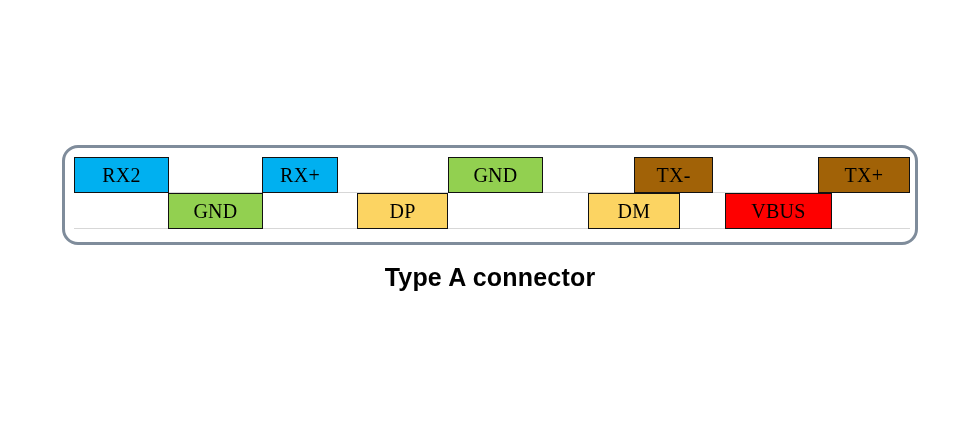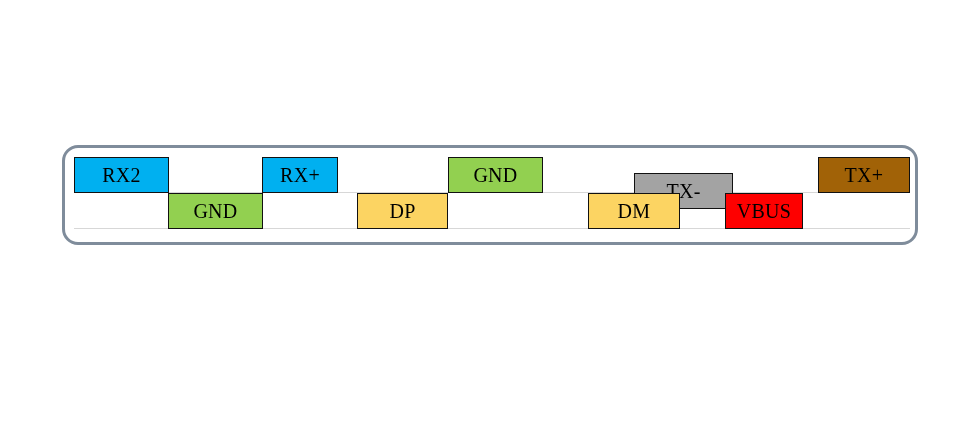--- a/index.html
+++ b/index.html
@@ -92,23 +92,24 @@
 
   <div class="connector-shell"></div>
 
   <div class="pin-grid">
     <div class="pin-row row-top"></div>
     <div class="pin-row row-bottom"></div>
     <div id="pin-layer">
         <div class="pin" style="left: 0px; width: 95px; top: 0px; background: rgb(0, 176, 240);">RX2</div>
         <div class="pin" style="left: 188px; width: 76px; top: 0px; background: rgb(0, 176, 240);">RX+</div>
         <div class="pin" style="left: 374px; width: 95px; top: 0px; background: rgb(146, 208, 80);">GND</div>
-        <div class="pin" style="left: 560px; width: 99px; top: 16px; background: #a3a3a3;">TX-</div>
+        <div class="pin" style="left: 560px; width: 79px; top: 0px; background: #a16207;">TX-</div>
         <div class="pin" style="left: 744px; width: 92px; top: 0px; background: #a16207;">TX+</div>
         <div class="pin" style="left: 94px; width: 95px; top: 36px; background: rgb(146, 208, 80);">GND</div>
         <div class="pin" style="left: 283px; width: 91px; top: 36px; background: rgb(252, 212, 98);">DP</div>
         <div class="pin" style="left: 467px; width: 92px; top: 36px; background: rgb(252, 212, 98); margin-left: 47px;">DM</div>
-        <div class="pin" style="left: 651px; width: 78px; top: 36px; background: rgb(254, 0, 0);">VBUS</div>
+        <div class="pin" style="left: 651px; width: 107px; top: 36px; background: rgb(254, 0, 0);">VBUS</div>
       </div>
   </div>
 
+  <div class="caption">Type A connector</div>
 
 </div>
 
 </body></html>

